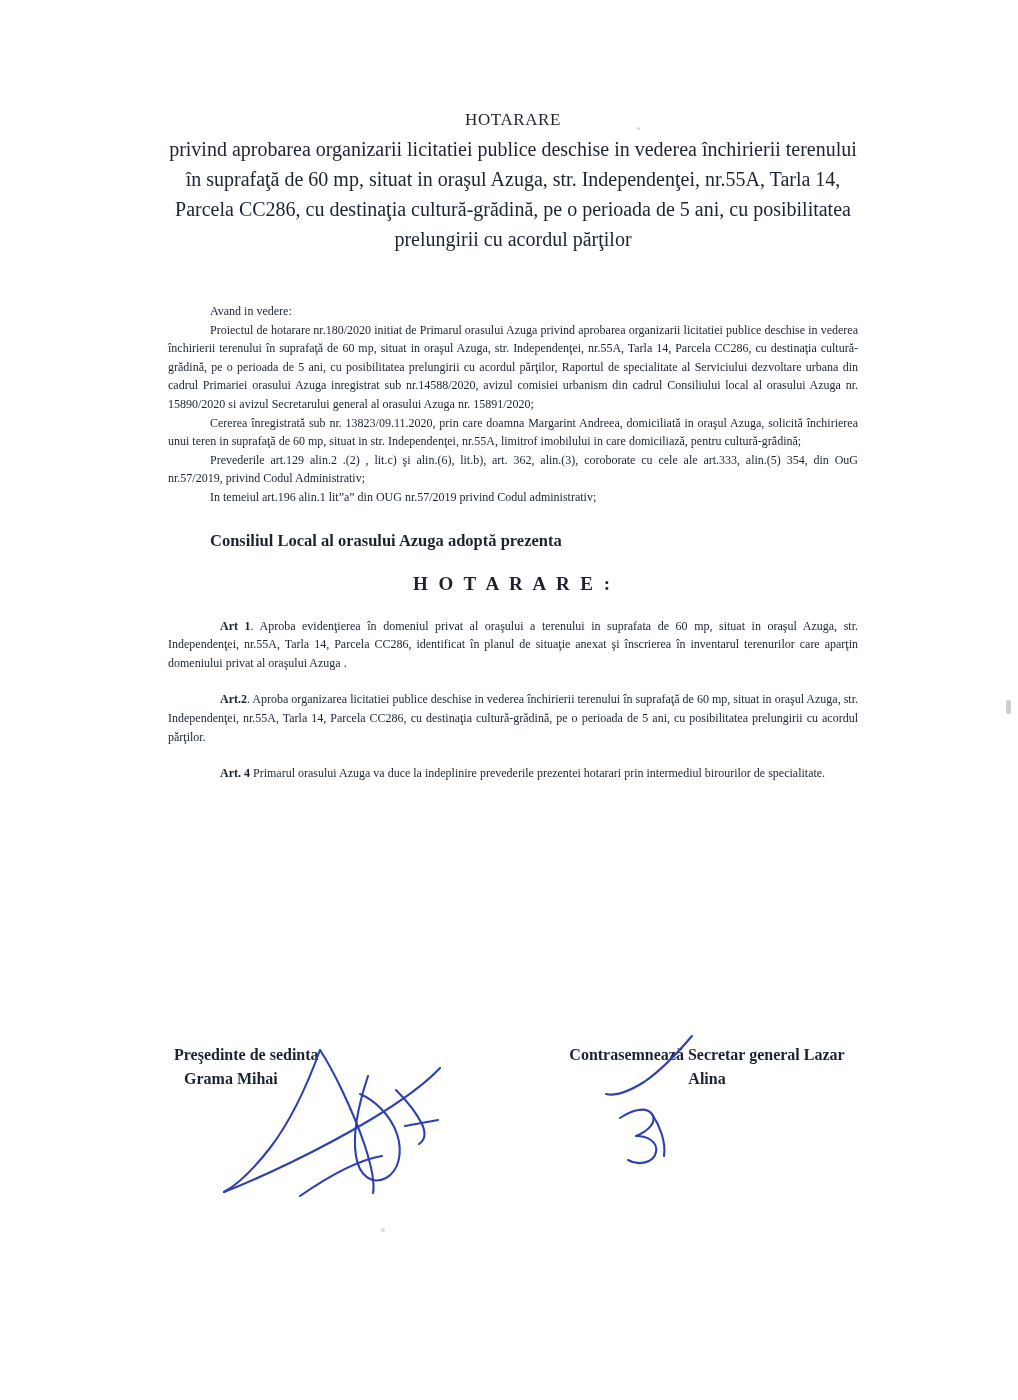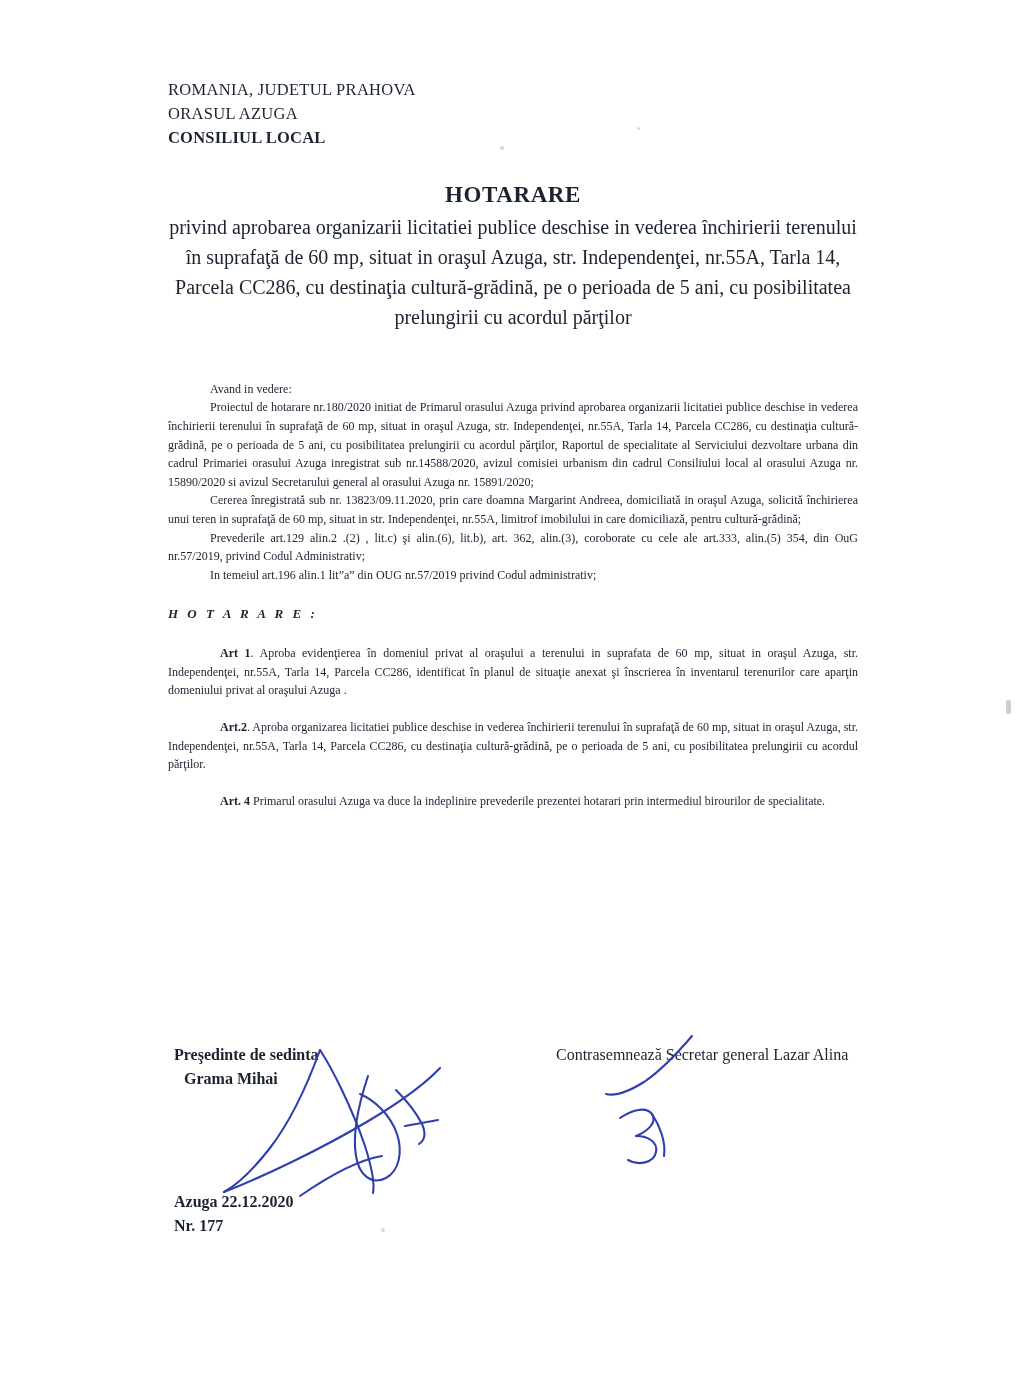--- a/index.html
+++ b/index.html
@@ -40,22 +40,22 @@
     letter-spacing: 0.3px;
   }
   .hdr .l1, .hdr .l2 { font-weight: normal; }
   .hdr .l3 { font-weight: bold; letter-spacing: 0.2px; }
 
   .title-block {
     margin-top: 32px;
     text-align: center;
   }
   .title-block .ttl {
-    font-weight: bold;
-    font-size: 23px;
+    font-weight: normal;
+    font-size: 17px;
     letter-spacing: 0.6px;
     margin-bottom: 4px;
   }
   .title-block .sub {
     font-size: 20px;
     line-height: 1.5;
   }
 
   .body-block {
     margin-top: 48px;
@@ -70,25 +70,24 @@
   .body-block p.noindent { text-indent: 0; }
 
   .adopta {
     margin-top: 24px;
     font-weight: bold;
     font-size: 16.5px;
     text-indent: 42px;
   }
   .hot2 {
     margin-top: 22px;
-    text-align: left;
-    font-weight: bold;
-    font-size: 13px;
+    text-align: center;
+    font-weight: bold;
+    font-size: 19px;
     letter-spacing: 3px;
-    font-style: italic;
   }
 
   .articles {
     margin-top: 22px;
     font-size: 12px;
     line-height: 1.55;
     text-align: justify;
   }
   .articles p {
     margin: 0 0 18px 0;
@@ -108,21 +107,21 @@
     left: 6px;
     top: 0;
     font-weight: bold;
     line-height: 1.5;
   }
   .sig-left .name { display: block; padding-left: 10px; }
   .sig-right {
     position: absolute;
     left: 388px;
     top: 0;
-    font-weight: normal;
+    font-weight: bold;
     line-height: 1.5;
     text-align: center;
   }
   .footer-block {
     position: absolute;
     left: 6px;
     top: 1112px;
     font-weight: bold;
     font-size: 16px;
     line-height: 1.5;
@@ -139,62 +138,54 @@
   }
 </style>
 </head>
 <body>
 
 <div class="page">
   <div class="sheet">
 
     <div class="content">
 
-      <div class="hdr">
-        <div class="l1">ROMANIA, JUDETUL PRAHOVA</div>
-        <div class="l2">ORASUL  AZUGA</div>
-        <div class="l3">CONSILIUL LOCAL</div>
-      </div>
 
       <div class="title-block">
         <div class="ttl">HOTARARE</div>
         <div class="sub">privind aprobarea organizarii licitatiei publice deschise in vederea închirierii terenului în suprafaţă de 60 mp, situat in oraşul Azuga, str. Independenţei, nr.55A, Tarla 14, Parcela CC286,  cu destinaţia cultură-grădină, pe o perioada de 5 ani, cu posibilitatea prelungirii cu acordul părţilor</div>
       </div>
 
       <div class="body-block">
         <p class="noindent" style="text-indent:42px">Avand in vedere:</p>
         <p>Proiectul de hotarare nr.180/2020 initiat de Primarul orasului Azuga privind aprobarea organizarii licitatiei publice deschise in vederea închirierii terenului în suprafaţă  de 60 mp, situat in oraşul Azuga, str. Independenţei, nr.55A, Tarla 14, Parcela CC286,  cu destinaţia cultură-grădină, pe o perioada de 5 ani, cu posibilitatea prelungirii cu acordul părţilor, Raportul de specialitate al Serviciului dezvoltare urbana din cadrul Primariei orasului Azuga inregistrat sub nr.14588/2020,  avizul comisiei  urbanism din cadrul Consiliului local al orasului Azuga nr.  15890/2020 si avizul Secretarului general al orasului Azuga nr. 15891/2020;</p>
         <p>Cererea înregistrată sub nr. 13823/09.11.2020, prin care  doamna Margarint Andreea, domiciliată in oraşul Azuga, solicită închirierea unui teren in suprafaţă de 60 mp, situat in str. Independenţei, nr.55A, limitrof imobilului in care domiciliază, pentru cultură-grădină;</p>
         <p>Prevederile art.129 alin.2 .(2) , lit.c) şi alin.(6), lit.b), art. 362, alin.(3), coroborate cu cele ale art.333, alin.(5)  354, din OuG nr.57/2019, privind Codul Administrativ;</p>
         <p>In temeiul art.196 alin.1 lit”a” din OUG nr.57/2019 privind Codul administrativ;</p>
       </div>
 
+      <div class="adopta">Consiliul Local al orasului Azuga adoptă prezenta</div>
       <div class="hot2">H O T A R A R E :</div>
 
       <div class="articles">
         <p><span class="art-label">Art 1</span><span>. Aproba evidenţierea în domeniul privat al oraşului a terenului  in suprafata de  60 mp, situat in oraşul Azuga, str. Independenţei, nr.55A, Tarla 14, Parcela CC286, identificat în planul de situaţie anexat  şi înscrierea în inventarul  terenurilor care aparţin domeniului privat al oraşului Azuga .</span></p>
         <p><span class="art-label">Art.2</span><span>. Aproba  organizarea licitatiei publice deschise in vederea închirierii terenului în suprafaţă  de 60 mp, situat in oraşul Azuga, str. Independenţei, nr.55A, Tarla 14, Parcela CC286,  cu destinaţia cultură-grădină, pe o perioada de 5 ani, cu posibilitatea prelungirii cu acordul părţilor.</span></p>
         <p><span class="art-label">Art. 4</span><span>     Primarul orasului Azuga va duce la indeplinire prevederile prezentei hotarari prin intermediul birourilor de specialitate.</span></p>
       </div>
 
       <div class="signatures">
         <div class="sig-left">
           <span>Preşedinte de sedinta</span>
           <span class="name">Grama Mihai</span>
         </div>
         <div class="sig-right">
           <span>Contrasemnează  Secretar general</span>
           <span class="name">Lazar Alina</span>
         </div>
       </div>
 
-      <div class="footer-block">
-        <div>Azuga 22.12.2020</div>
-        <div>Nr. 177</div>
-      </div>
 
     </div>
 
     <svg class="ink" style="left:200px; top:1028px; width:290px; height:190px;" viewBox="0 0 290 190">
       <g fill="none" stroke="#2f3fae" stroke-width="2.1" stroke-linecap="round" stroke-linejoin="round">
         <path d="M120 22 C132 40, 152 80, 165 118 C172 140, 175 155, 173 165"></path>
         <path d="M120 22 C112 44, 96 86, 70 120 C52 143, 35 158, 24 164"></path>
         <path d="M24 164 C60 150, 120 122, 170 92 C200 74, 225 56, 240 40"></path>
         <path d="M168 48 C160 72, 152 104, 156 128 C159 148, 172 157, 186 150 C199 143, 203 124, 197 106 C190 86, 174 72, 160 66"></path>
         <path d="M196 62 C206 72, 216 84, 222 96 C226 105, 225 112, 219 116"></path>

